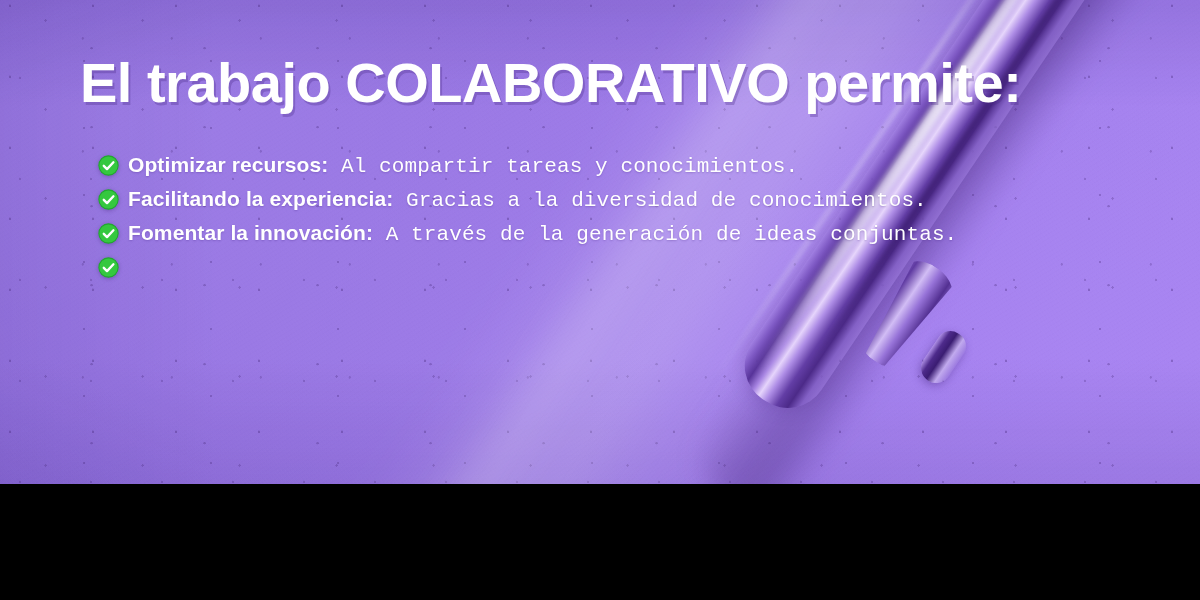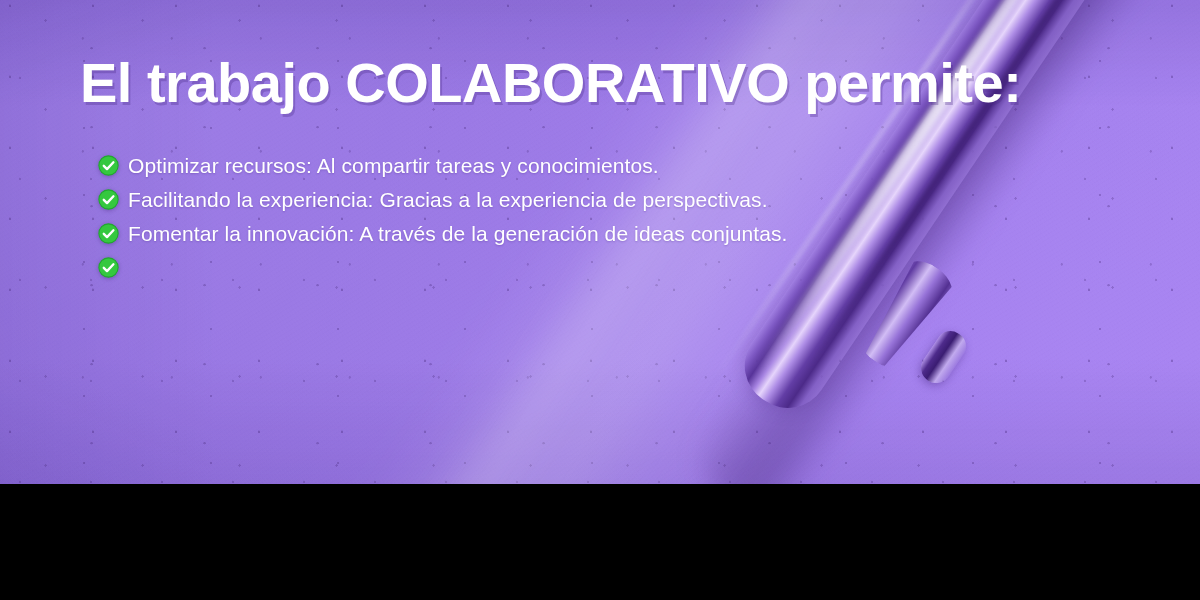--- a/index.html
+++ b/index.html
@@ -292,24 +292,25 @@
   }
 
   .bullet-text {
     font-size: 21px;
     color: #ffffff;
     line-height: 1;
     letter-spacing: .1px;
     text-shadow: 0 1px 2px rgba(66,32,124,.28);
   }
   .bullet-text .lead {
-    font-weight: 400;
+    font-weight: 700;
   }
   .bullet-text .rest {
     font-weight: 400;
+    font-family: Liberation Mono, monospace;
   }
 </style>
 </head>
 <body>
 
 <div id="slide">
 
   <div class="bg-base"></div>
   <div class="bg-shade"></div>
   <div class="bg-speckle"></div>
@@ -342,21 +343,21 @@
         </svg>
         <div class="bullet-text"><span class="lead">Optimizar recursos:</span><span class="rest"> Al compartir tareas y conocimientos.</span></div>
       </div>
 
       <div class="bullet">
         <svg class="check-icon" viewBox="0 0 24 24">
           <circle cx="12" cy="12" r="11" fill="#35c83f"></circle>
           <circle cx="12" cy="12" r="11" fill="none" stroke="#1faa2c" stroke-width="1.2"></circle>
           <path d="M6.6 12.4 L10.3 16.1 L17.6 8.3" fill="none" stroke="#ffffff" stroke-width="2.7" stroke-linecap="round" stroke-linejoin="round"></path>
         </svg>
-        <div class="bullet-text"><span class="lead">Facilitando la experiencia:</span><span class="rest"> Gracias a la experiencia de perspectivas.</span></div>
+        <div class="bullet-text"><span class="lead">Facilitando la experiencia:</span><span class="rest"> Gracias a la diversidad de conocimientos.</span></div>
       </div>
 
       <div class="bullet">
         <svg class="check-icon" viewBox="0 0 24 24">
           <circle cx="12" cy="12" r="11" fill="#35c83f"></circle>
           <circle cx="12" cy="12" r="11" fill="none" stroke="#1faa2c" stroke-width="1.2"></circle>
           <path d="M6.6 12.4 L10.3 16.1 L17.6 8.3" fill="none" stroke="#ffffff" stroke-width="2.7" stroke-linecap="round" stroke-linejoin="round"></path>
         </svg>
         <div class="bullet-text"><span class="lead">Fomentar la innovación:</span><span class="rest"> A través de la generación de ideas conjuntas.</span></div>
       </div>

